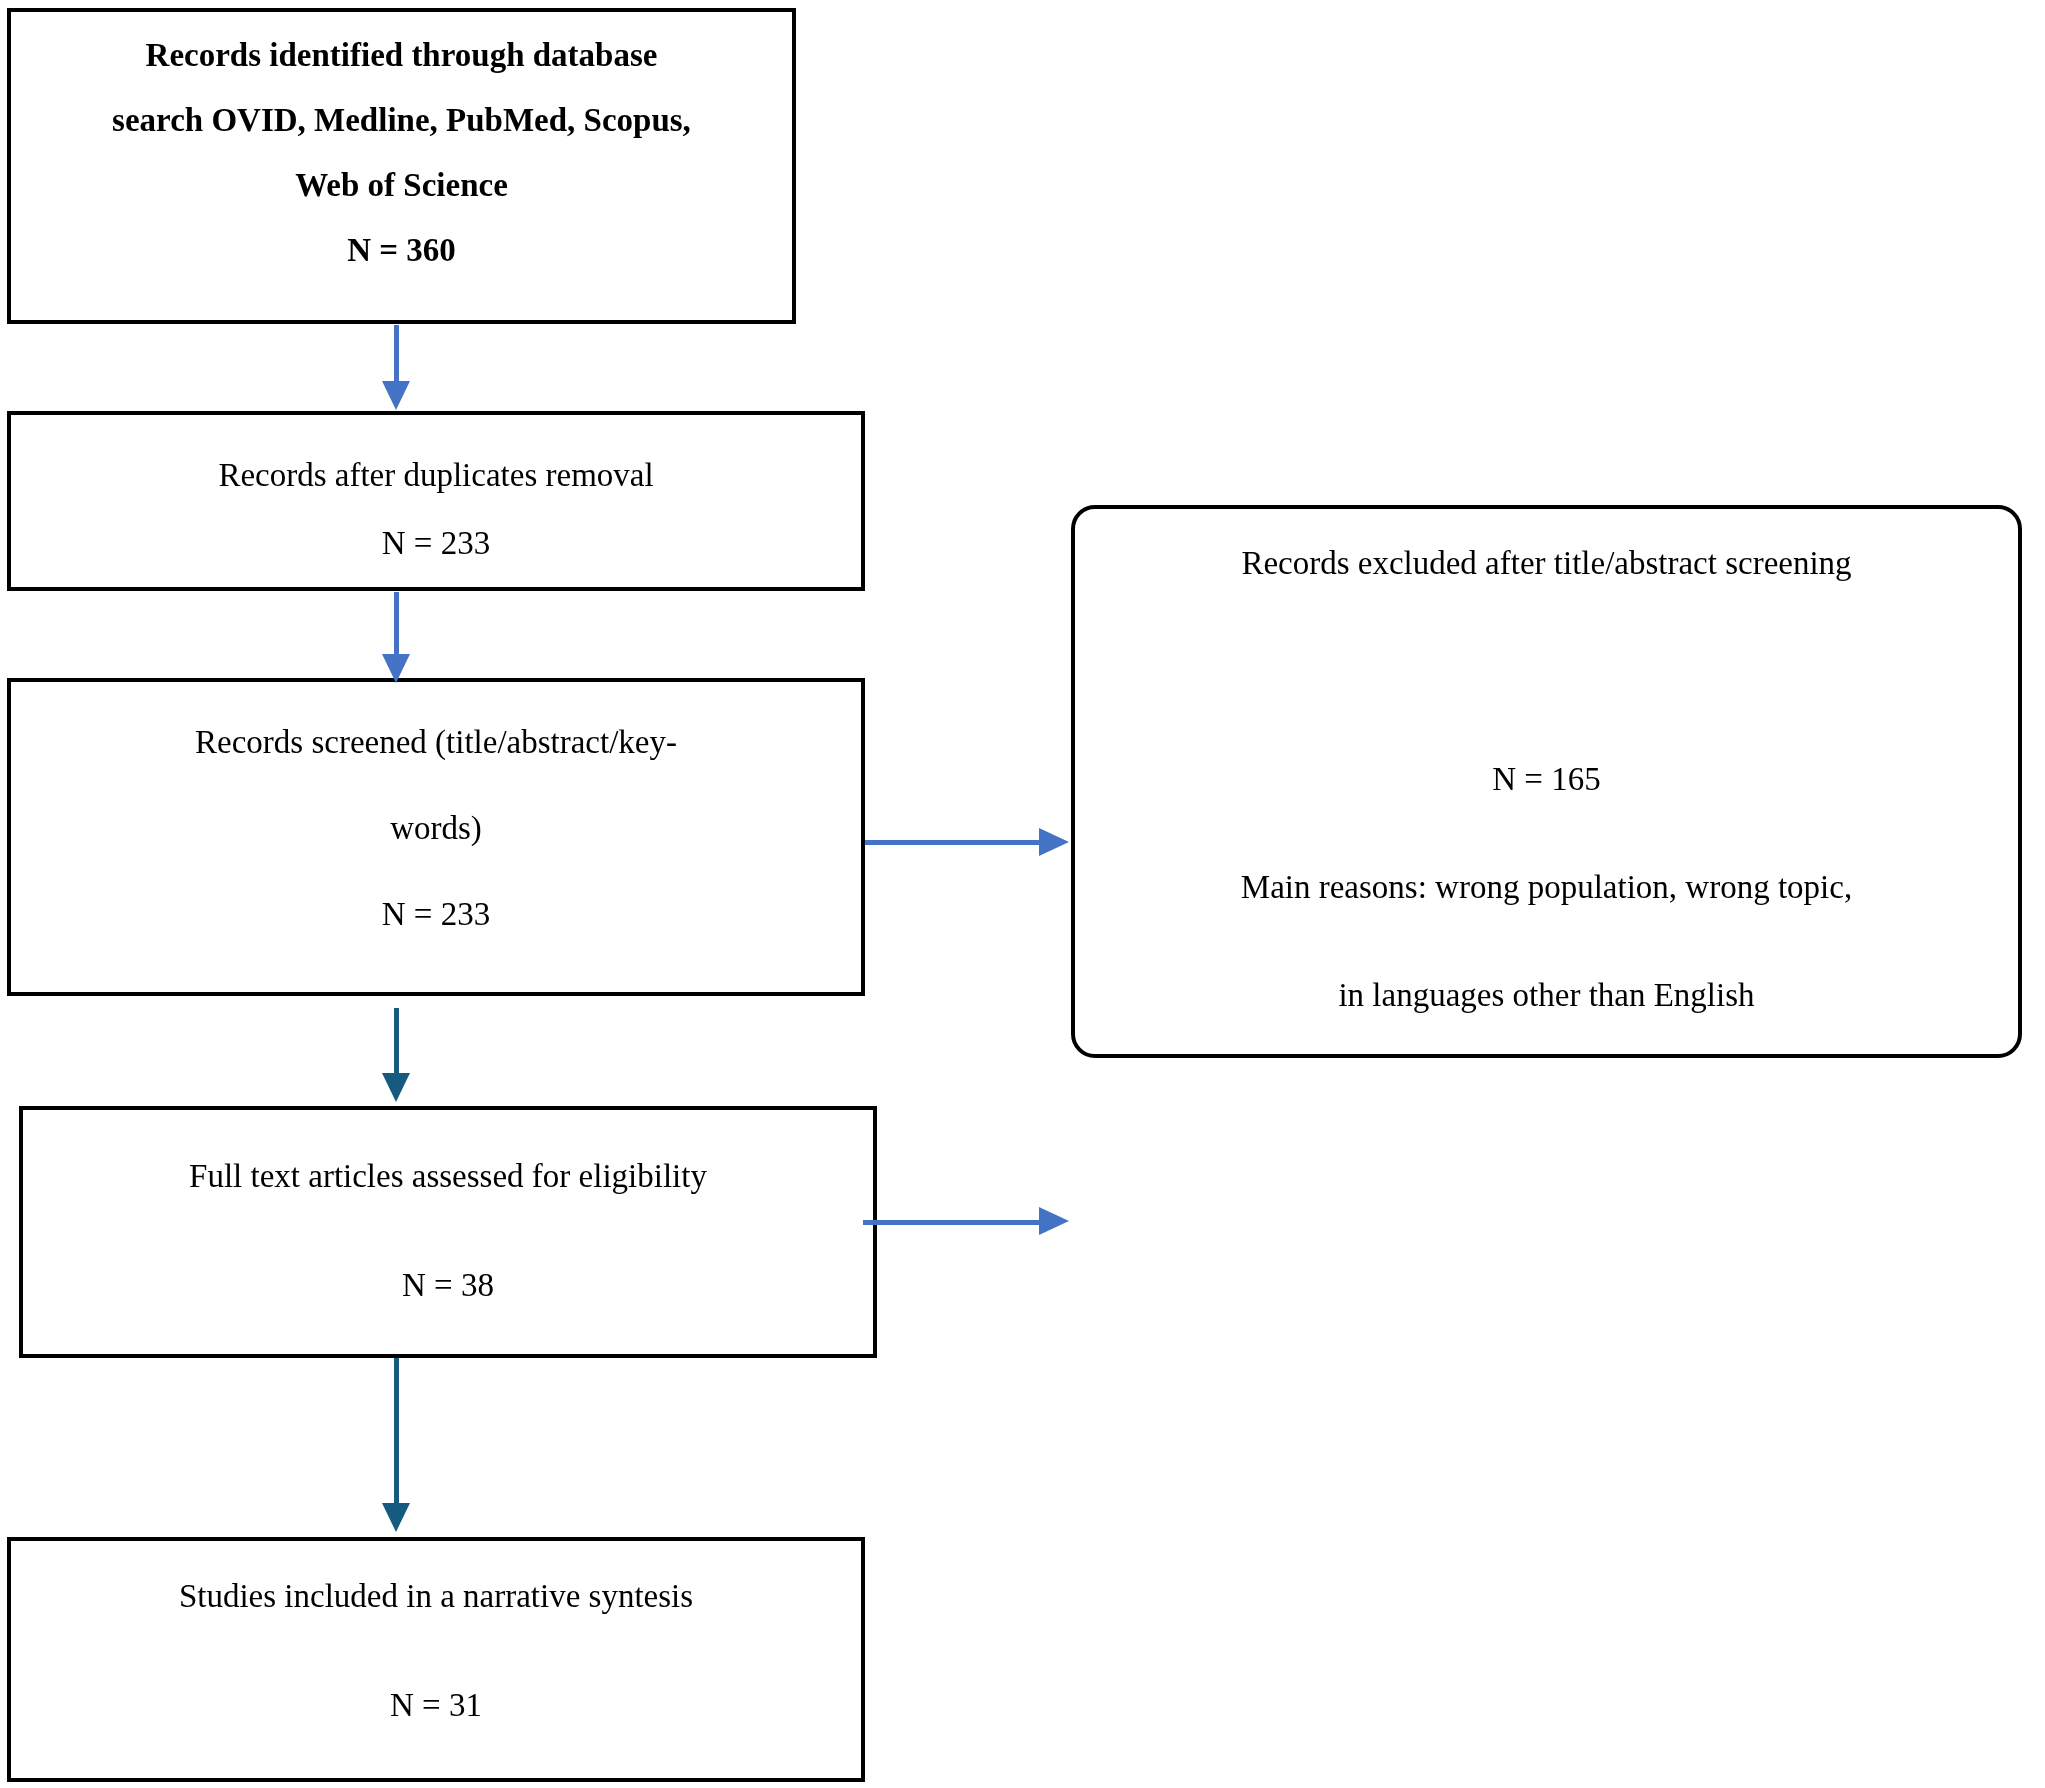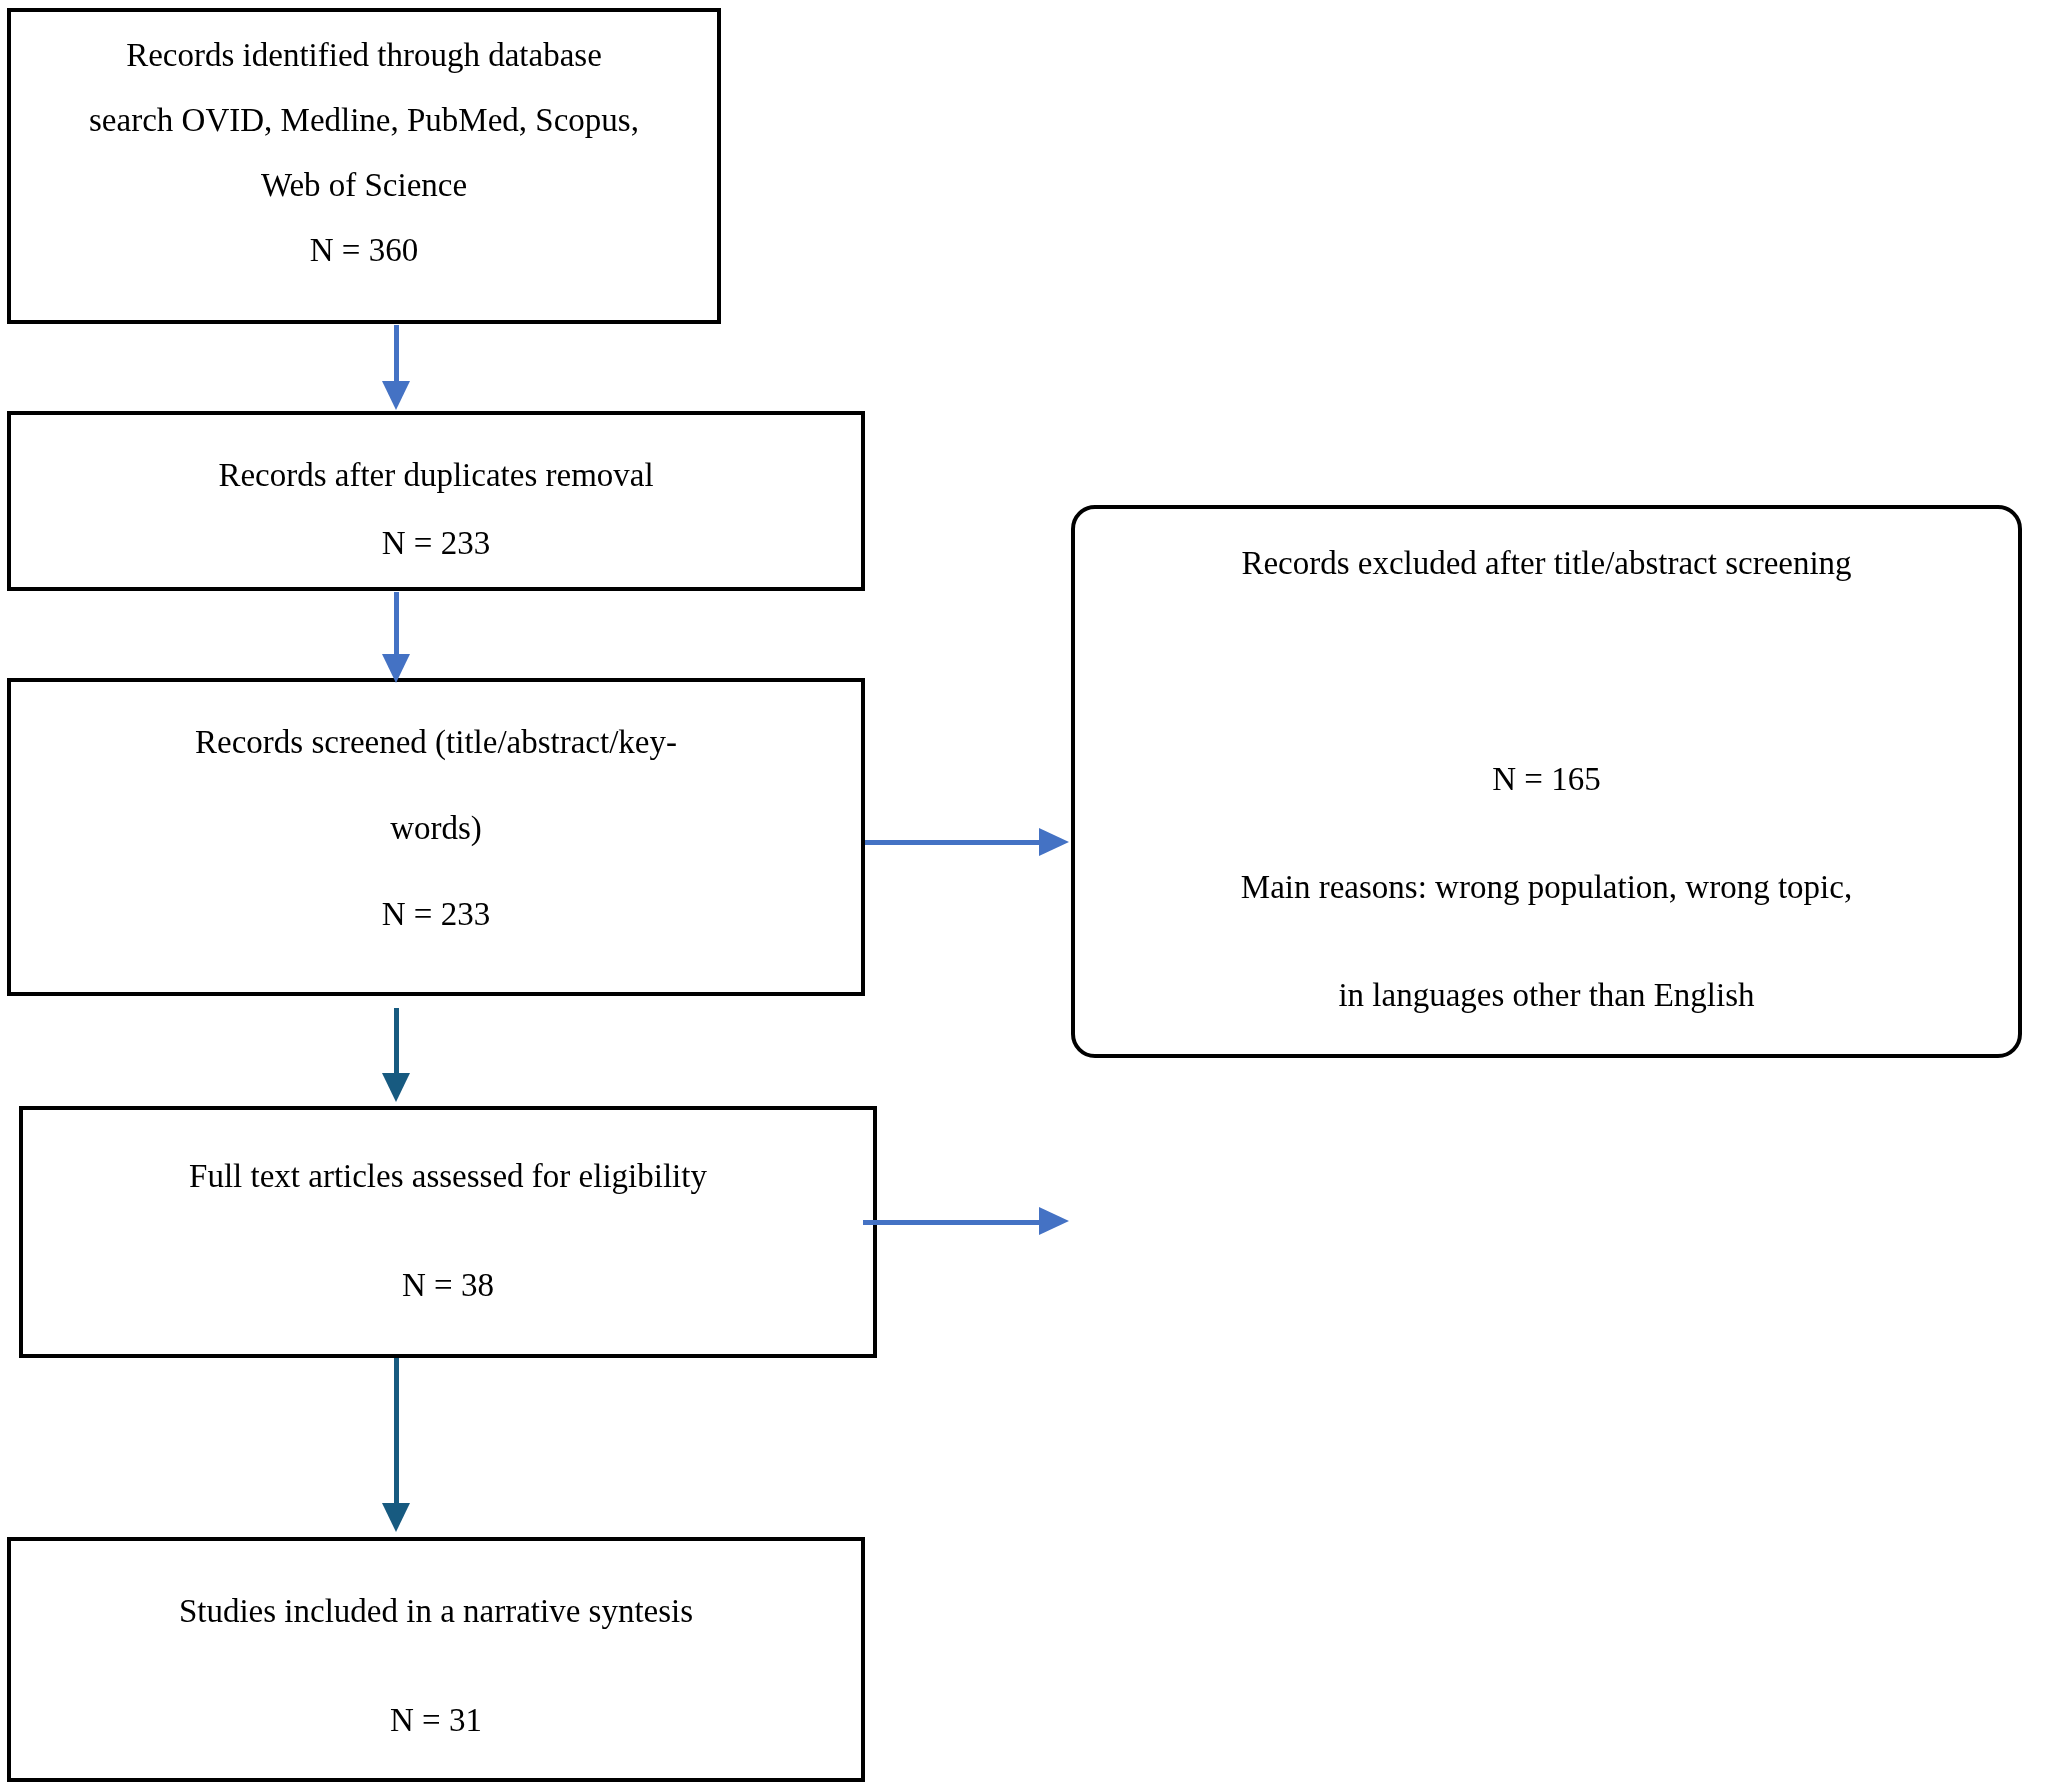--- a/index.html
+++ b/index.html
@@ -22,33 +22,33 @@
     box-sizing:border-box;
     border:4.6px solid var(--box-border);
     background:#fff;
     color:var(--text-color);
     text-align:center;
     font-size:33px;
   }
   .line{display:block;white-space:pre;}
 
   
-  #box-identified{left:7px;top:8px;width:714px;height:316px;padding-top:11px;}
+  #box-identified{left:7px;top:8px;width:789px;height:316px;padding-top:11px;font-weight:bold;}
   #box-identified .line{height:65px;line-height:65px;}
 
   #box-duplicates{left:7px;top:411px;width:858px;height:180px;padding-top:26px;}
   #box-duplicates .line{height:68px;line-height:68px;}
 
   #box-screened{left:7px;top:678px;width:858px;height:318px;padding-top:17px;}
   #box-screened .line{height:86px;line-height:86px;}
 
   #box-fulltext{left:19px;top:1106px;width:858px;height:252px;padding-top:12px;}
   #box-fulltext .line{height:109px;line-height:109px;}
 
-  #box-included{left:7px;top:1537px;width:858px;height:245px;padding-top:16px;}
+  #box-included{left:7px;top:1537px;width:858px;height:245px;padding-top:1px;}
   #box-included .line{height:109px;line-height:109px;}
 
   
   #box-excluded-screening{left:1071px;top:505px;width:951px;height:553px;padding-top:0px;border-radius:24px;}
   #box-excluded-screening .line{height:108px;line-height:108px;}
 
   #box-excluded-fulltext{left:1071px;top:1081px;width:951px;height:453px;padding-top:6px;}
   #box-excluded-fulltext .line{height:106px;line-height:106px;}
 
   

